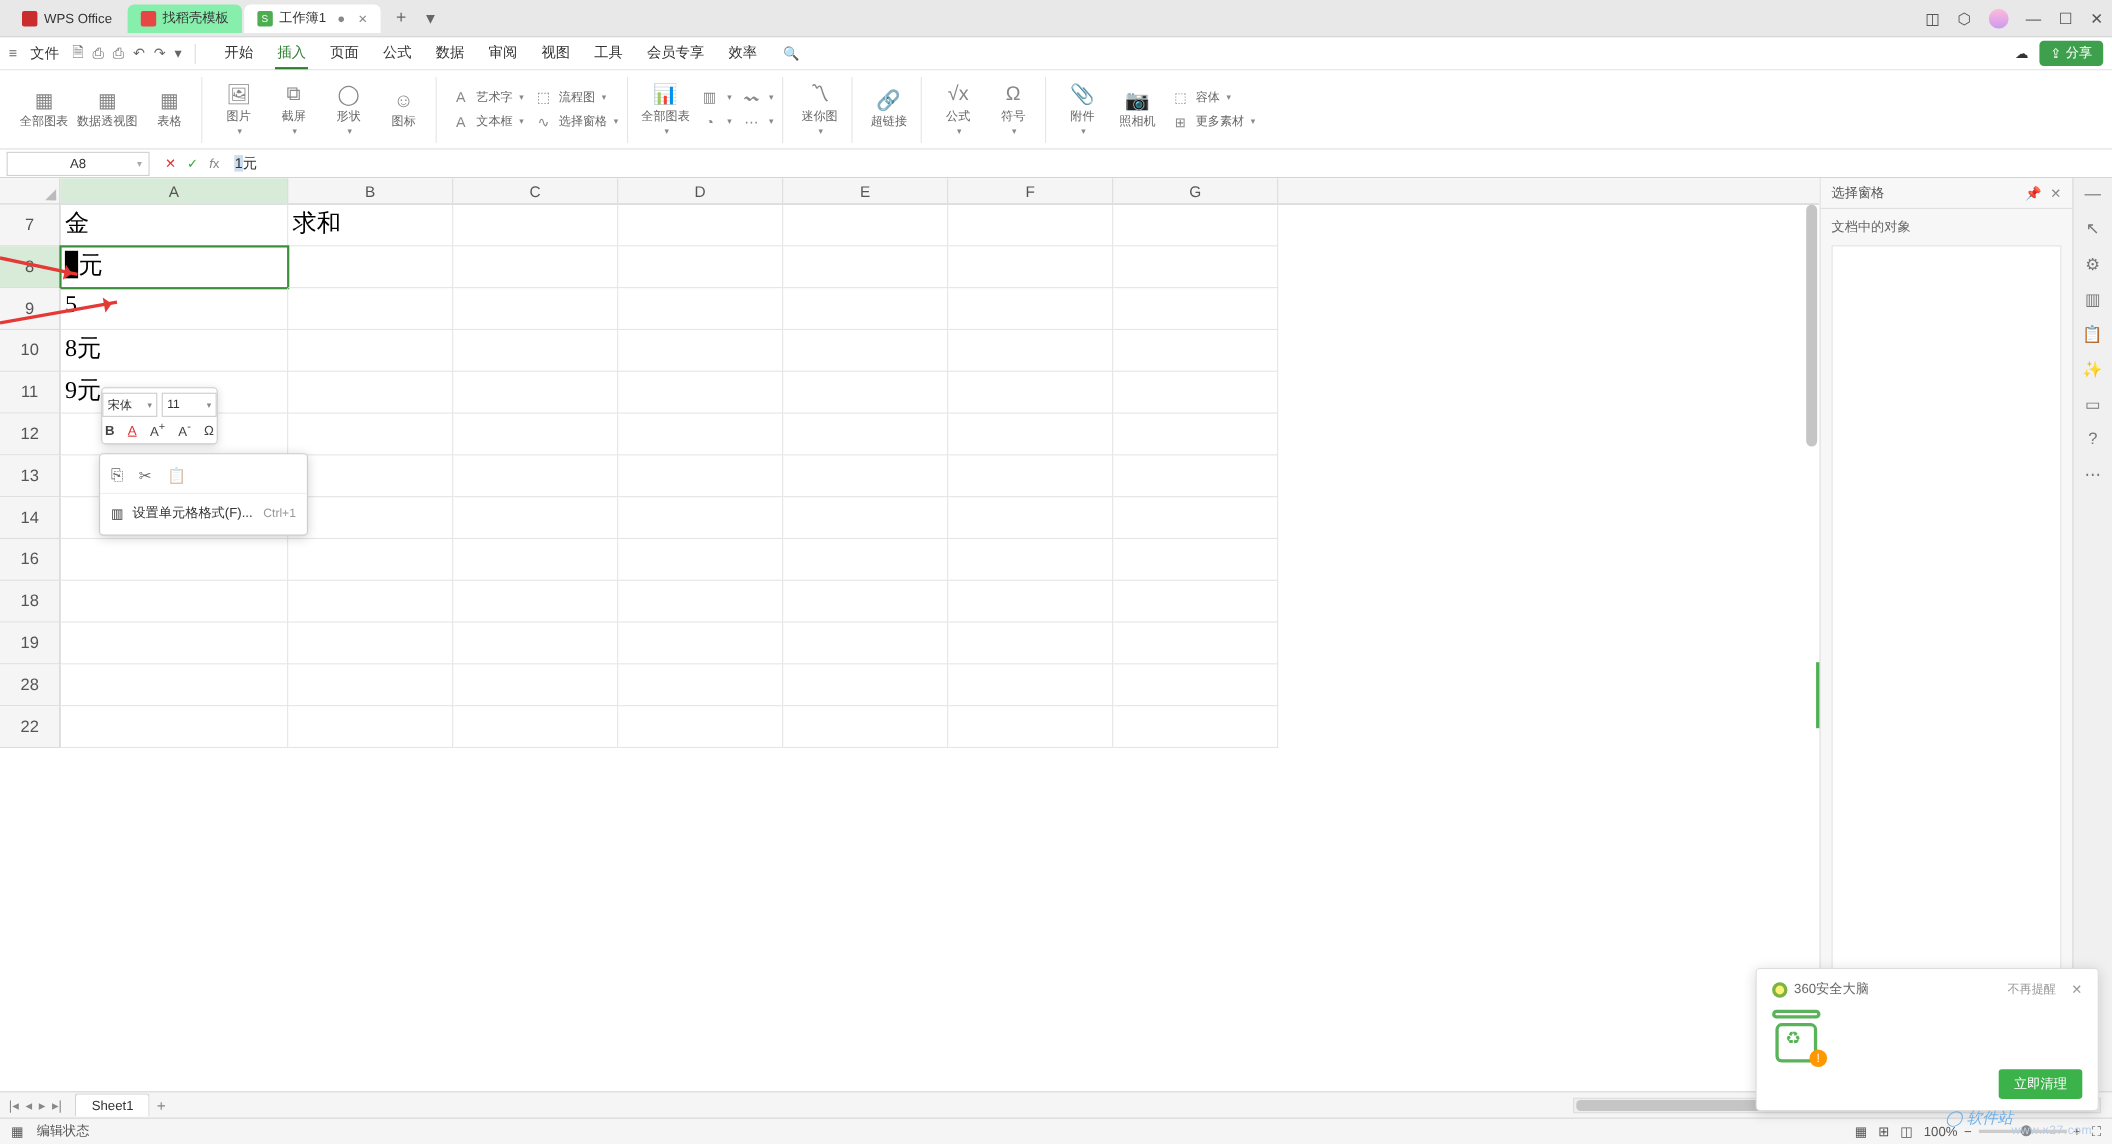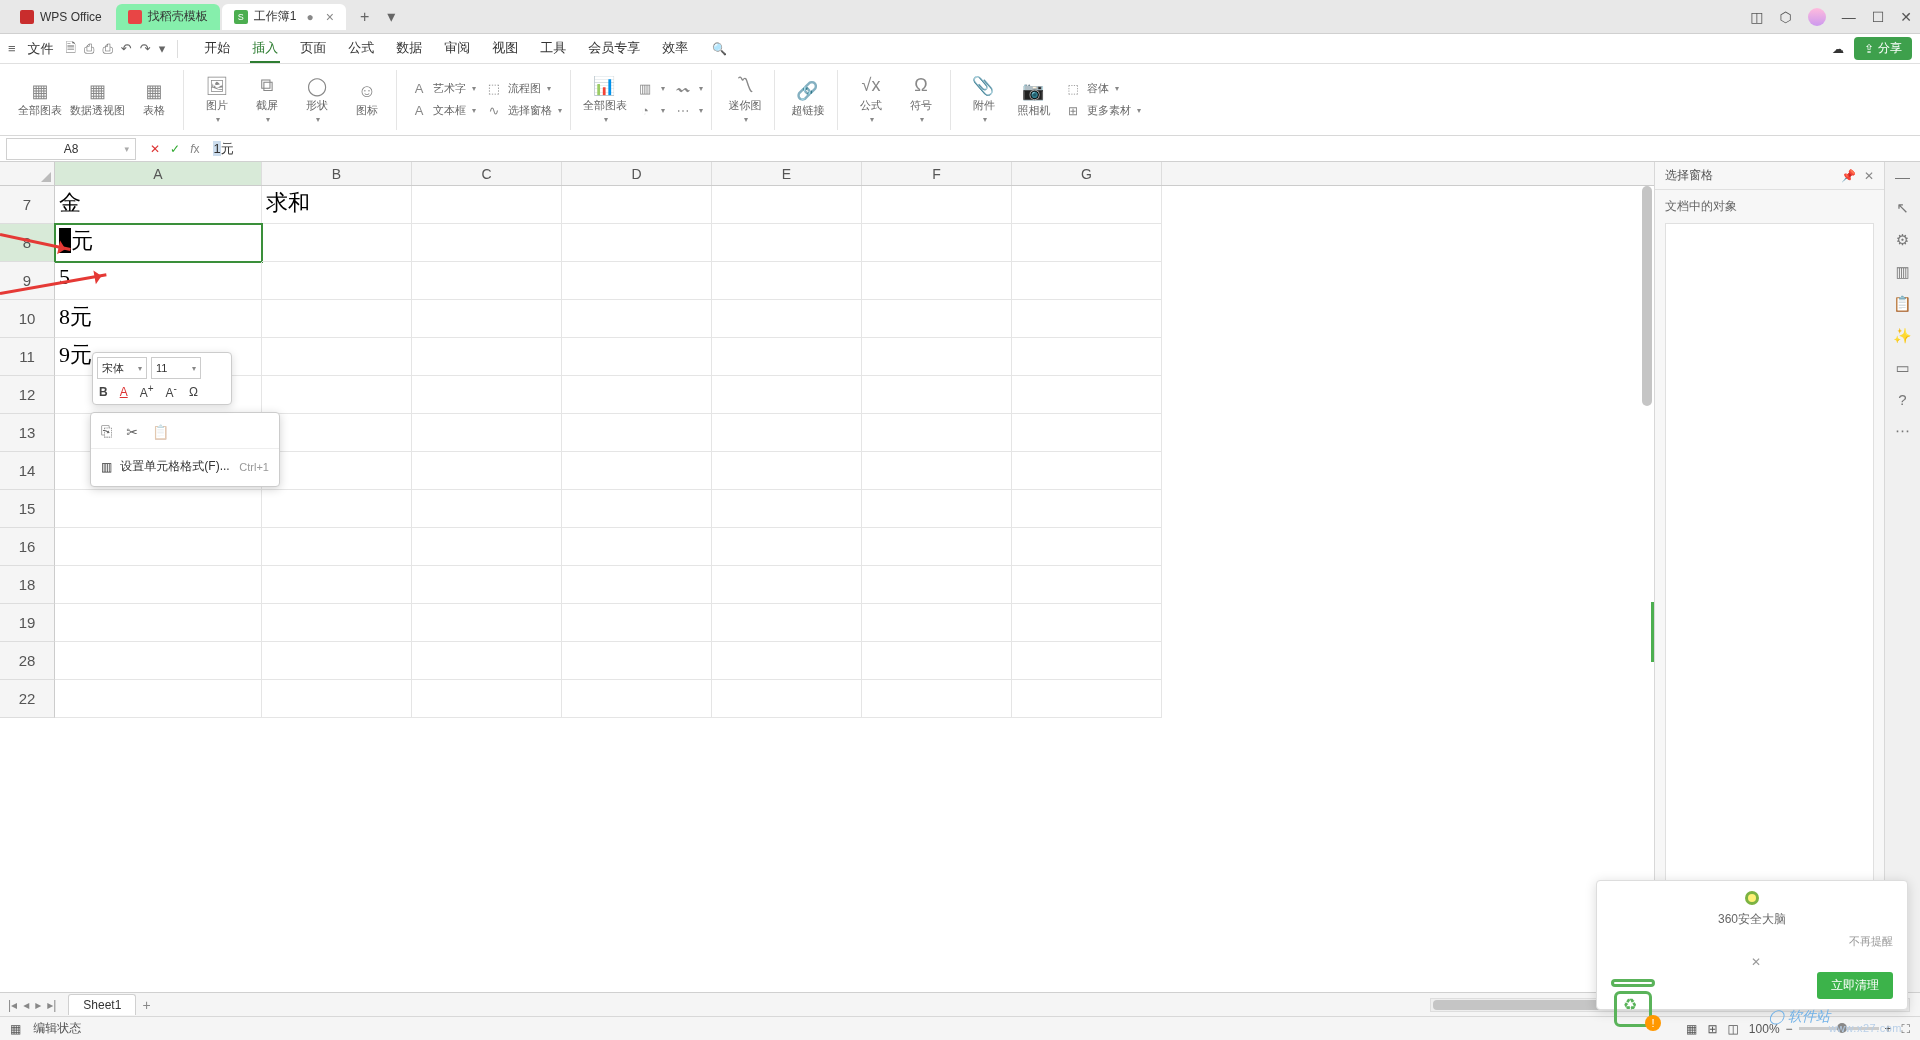--- a/index.html
+++ b/index.html
@@ -81,21 +81,21 @@
 .row .cell.activecell { outline:2px solid #3a8f3a; outline-offset:-1px; }
 .cell .curs { background:#000; color:#000; }
 
 
 .minibar { position:absolute; background:#fff; border:1px solid #ccc; border-radius:4px; box-shadow:0 2px 8px rgba(0,0,0,.15); padding:4px; display:flex; align-items:center; gap:4px; z-index:20; }
 .minibar select,.minibar .sel { height:22px; font-size:11px; border:1px solid #ccc; padding:0 4px; }
 .minibar .sel { display:flex; align-items:center; min-width:50px; position:relative; }
 .minibar .sel::after { content:"▾"; position:absolute; right:4px; font-size:8px; color:#888; }
 .minibar .row2 { display:flex; gap:8px; align-items:center; }
 .minibar .mb { font-size:12px; color:#444; cursor:pointer; padding:0 2px; }
-.minibar.fonts { flex-direction:column; align-items:flex-start; top:190px; left:92px; width:140px; }
+.minibar.fonts { flex-direction:column; align-items:center; top:190px; left:92px; width:106px; }
 .minibar.fonts .toprow { display:flex; gap:4px; }
 
 
 .ctxmenu { position:absolute; top:250px; left:90px; width:190px; background:#fff; border:1px solid #ccc; border-radius:4px; box-shadow:0 2px 10px rgba(0,0,0,.18); z-index:19; padding:6px 0; }
 .ctxmenu .crow { display:flex; align-items:center; padding:4px 10px; gap:14px; }
 .ctxmenu .crow .ci { color:#666; font-size:14px; }
 .ctxmenu .sep2 { height:1px; background:#eee; margin:4px 0; }
 .ctxmenu .citem { display:flex; align-items:center; padding:5px 10px; font-size:12px; gap:8px; color:#333; }
 .ctxmenu .citem .shortcut { margin-left:auto; color:#999; font-size:11px; }
 .arrowline { position:absolute; height:3px; background:#e53935; transform-origin:left center; z-index:5; }
@@ -115,21 +115,21 @@
 
 
 .status { height:24px; background:#f5f5f5; display:flex; align-items:center; padding:0 10px; font-size:12px; color:#555; border-top:1px solid #d8d8d8; gap:12px; }
 .status .sright { margin-left:auto; display:flex; gap:10px; align-items:center; }
 .zoom { display:flex; align-items:center; gap:6px; }
 .zoom .track { width:80px; height:3px; background:#ccc; position:relative; }
 .zoom .track .kn { position:absolute; left:38px; top:-4px; width:10px; height:10px; background:#888; border-radius:50%; }
 
 
 .popup { position:absolute; right:12px; bottom:30px; width:312px; height:130px; background:#fff; border:1px solid #ddd; border-radius:4px; box-shadow:0 2px 12px rgba(0,0,0,.15); padding:10px 14px; z-index:50; }
-.popup .pt { display:flex; align-items:center; gap:6px; font-size:12px; color:#666;flex-direction:column; }
+.popup .pt { display:flex; align-items:center; gap:6px; font-size:12px; color:#666; }
 .popup .pt .picon { width:14px; height:14px; background:#7cb342; border-radius:50%; position:relative; }
 .popup .pt .picon::after { content:""; position:absolute; inset:3px; background:#fff176; border-radius:50%; }
 .popup .pt .pr { margin-left:auto; color:#999; font-size:11px; }
 .popup .pt .px { margin-left:8px; color:#999; cursor:pointer; }
 .popup .pbody { display:flex; gap:14px; margin-top:10px; align-items:center; }
 .popup .trash { width:44px; height:48px; position:relative; }
 .popup .trash .bin { position:absolute; bottom:0; width:38px; height:36px; border:3px solid #5ab35a; border-radius:6px; left:3px; }
 .popup .trash .lid { position:absolute; top:0; left:0; width:44px; height:8px; border:3px solid #5ab35a; border-radius:4px; }
 .popup .trash .rec { position:absolute; top:16px; left:12px; color:#5ab35a; font-size:16px; }
 .popup .trash .badge { position:absolute; bottom:-4px; right:-6px; width:16px; height:16px; background:#ff9800; border-radius:50%; color:#fff; font-size:11px; text-align:center; line-height:16px; }
@@ -432,30 +432,20 @@
             <div class="rh">14</div>
             <div class="cell" style="width:207px"></div>
             <div class="cell" style="width:150px"></div>
             <div class="cell" style="width:150px"></div>
             <div class="cell" style="width:150px"></div>
             <div class="cell" style="width:150px"></div>
             <div class="cell" style="width:150px"></div>
             <div class="cell" style="width:150px"></div>
           </div>
         <div class="row">
-            <div class="rh">15</div>
-            <div class="cell" style="width:207px"></div>
-            <div class="cell" style="width:150px"></div>
-            <div class="cell" style="width:150px"></div>
-            <div class="cell" style="width:150px"></div>
-            <div class="cell" style="width:150px"></div>
-            <div class="cell" style="width:150px"></div>
-            <div class="cell" style="width:150px"></div>
-          </div>
-        <div class="row">
             <div class="rh">16</div>
             <div class="cell" style="width:207px"></div>
             <div class="cell" style="width:150px"></div>
             <div class="cell" style="width:150px"></div>
             <div class="cell" style="width:150px"></div>
             <div class="cell" style="width:150px"></div>
             <div class="cell" style="width:150px"></div>
             <div class="cell" style="width:150px"></div>
           </div>
         <div class="row">

